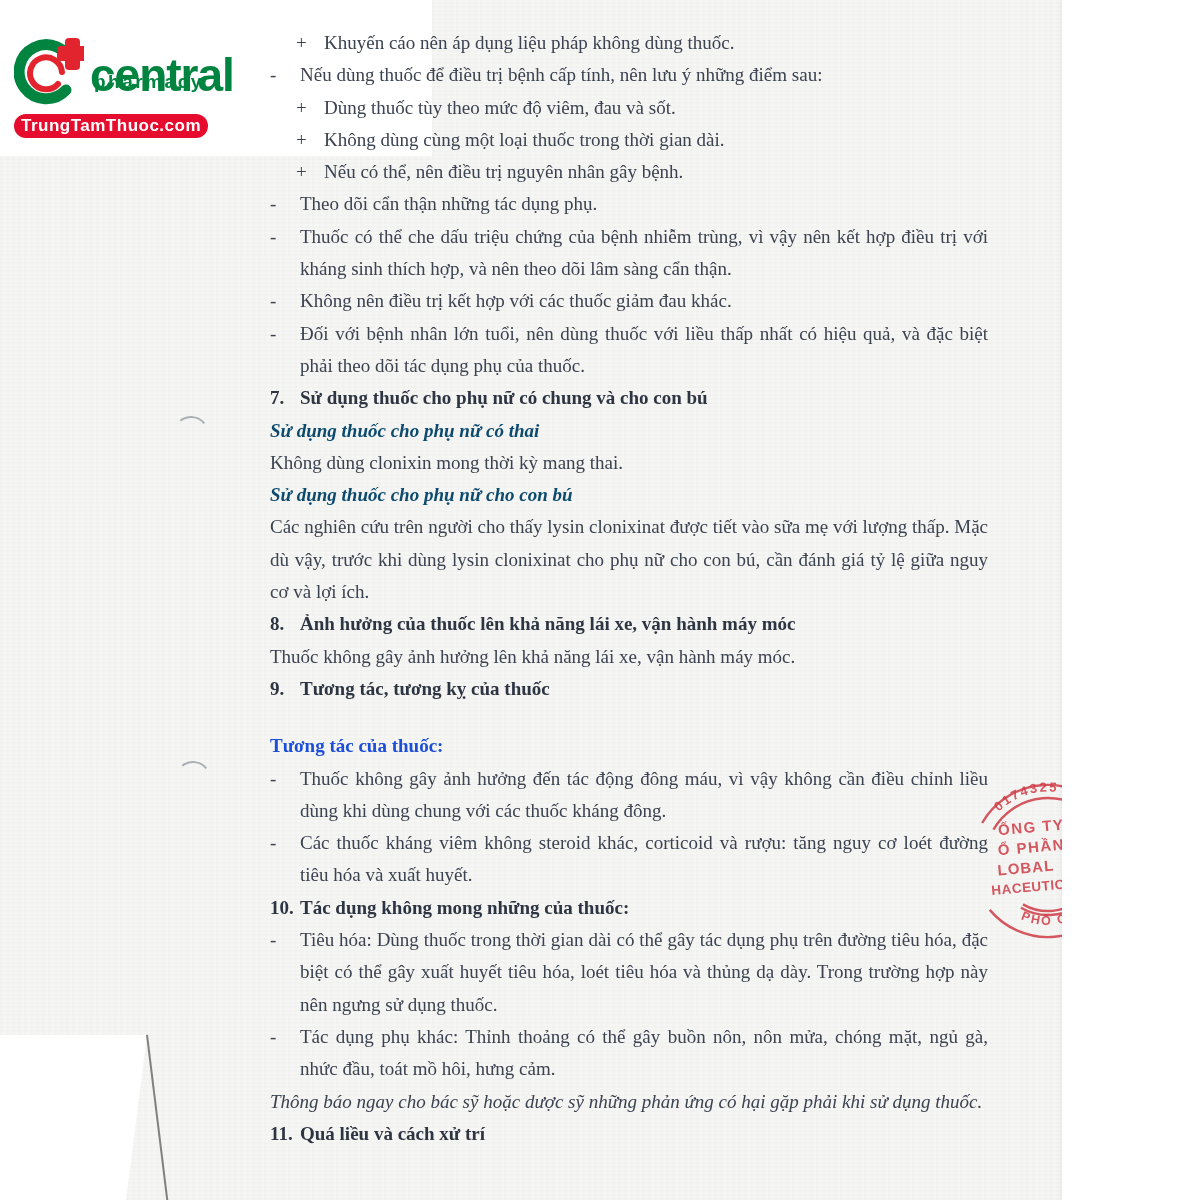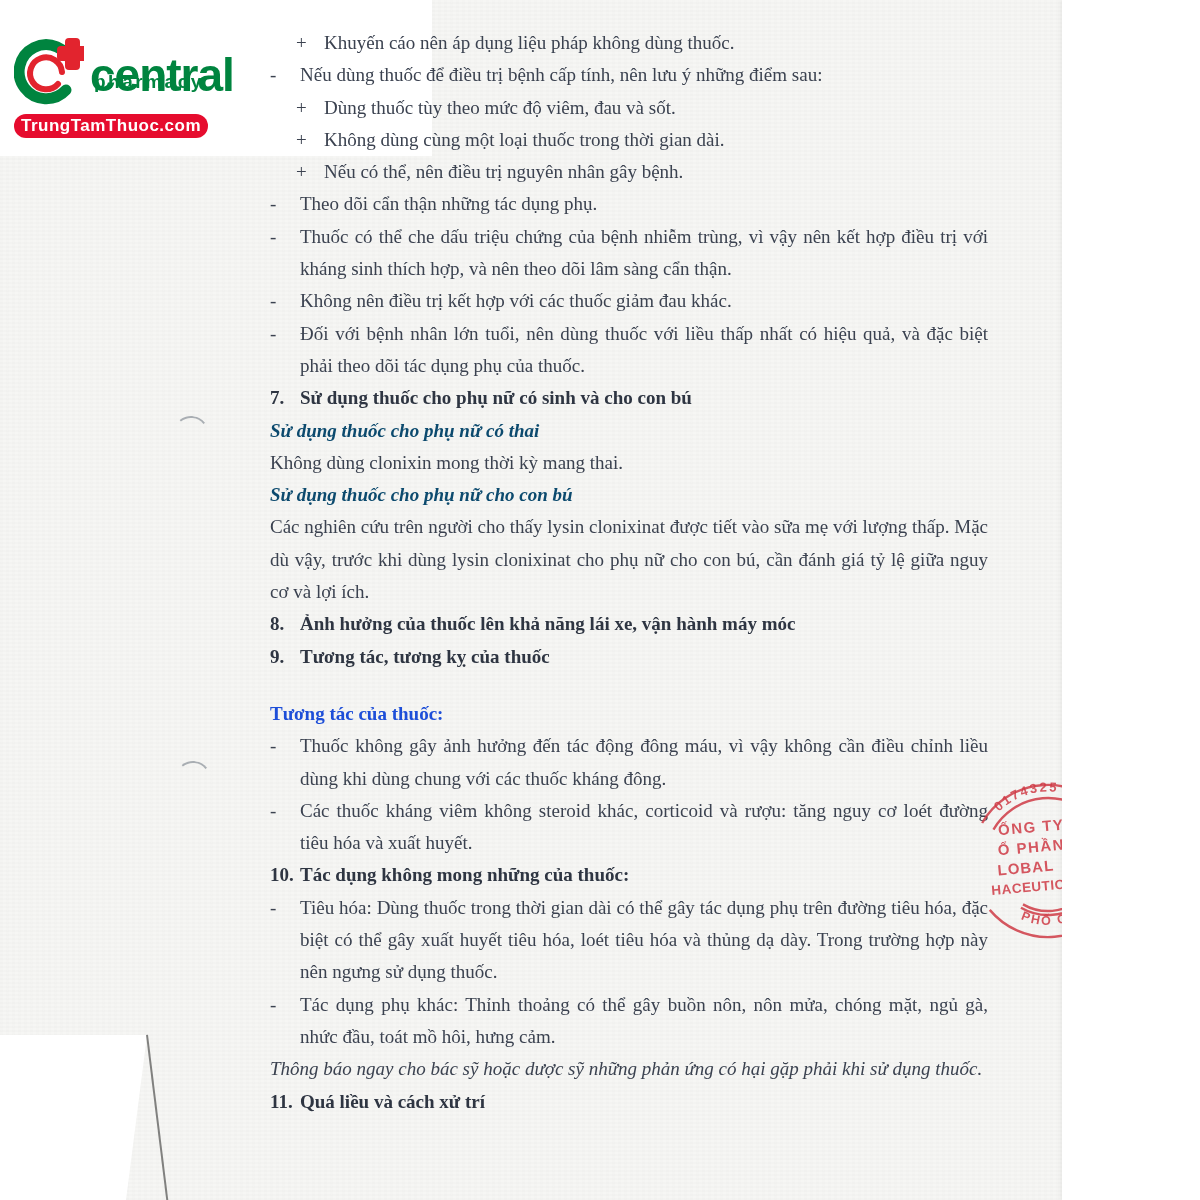--- a/index.html
+++ b/index.html
@@ -109,31 +109,32 @@
         <span class="marker">-</span>
         <div class="txt">Không nên điều trị kết hợp với các thuốc giảm đau khác.</div>
       </div>
     <div class="block row">
         <span class="marker">-</span>
         <div class="txt">Đối với bệnh nhân lớn tuổi, nên dùng thuốc với liều thấp nhất có hiệu quả, và đặc biệt phải theo dõi tác dụng phụ của thuốc.</div>
       </div>
 
     <div class="block row heading">
         <span class="marker">7.</span>
-        <div class="txt">Sử dụng thuốc cho phụ nữ có sinh và cho con bú</div>
+        <div class="txt">Sử dụng thuốc cho phụ nữ có chung và cho con bú</div>
       </div>
     <div class="block bi">Sử dụng thuốc cho phụ nữ có thai</div>
     <div class="block">Không dùng clonixin mong thời kỳ mang thai.</div>
     <div class="block bi">Sử dụng thuốc cho phụ nữ cho con bú</div>
     <div class="block">Các nghiên cứu trên người cho thấy lysin clonixinat được tiết vào sữa mẹ với lượng thấp. Mặc dù vậy, trước khi dùng lysin clonixinat cho phụ nữ cho con bú, cần đánh giá tỷ lệ giữa nguy cơ và lợi ích.</div>
 
     <div class="block row heading">
         <span class="marker">8.</span>
         <div class="txt">Ảnh hưởng của thuốc lên khả năng lái xe, vận hành máy móc</div>
       </div>
+    <div class="block">Thuốc không gây ảnh hưởng lên khả năng lái xe, vận hành máy móc.</div>
 
     <div class="block row heading">
         <span class="marker">9.</span>
         <div class="txt">Tương tác, tương kỵ của thuốc</div>
       </div>
     <div class="block boldp">Tương tác của thuốc:</div>
     <div class="block row">
         <span class="marker">-</span>
         <div class="txt">Thuốc không gây ảnh hưởng đến tác động đông máu, vì vậy không cần điều chỉnh liều dùng khi dùng chung với các thuốc kháng đông.</div>
       </div>

